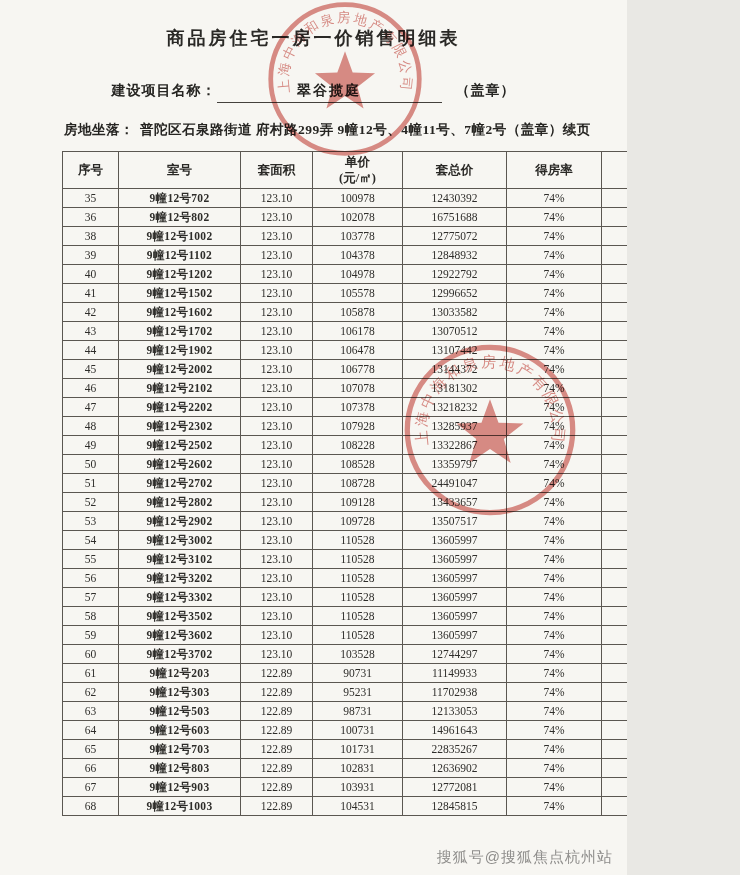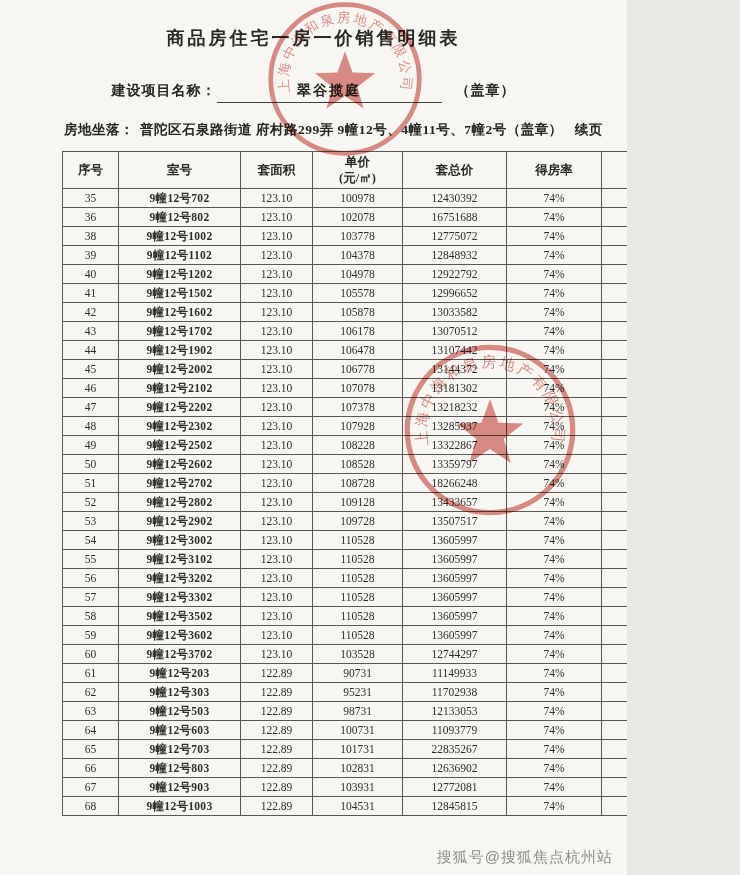--- a/index.html
+++ b/index.html
@@ -19,21 +19,21 @@
   }
   .project-value{
     display:inline-block;min-width:205px;text-align:center;
     border-bottom:1.5px solid #44413d;padding:0 10px 2px;letter-spacing:2px;
   }
   .seal-suffix{margin-left:14px;}
   .location-line{
     margin:18px 0 12px 64px;font-size:13.5px;font-weight:bold;letter-spacing:0.5px;
   }
   .location-label{margin-right:6px;}
-  .location-cont{margin-left:12px;}
+  .location-cont{margin-left:0;}
   table.price-table{
     margin-left:62px;width:645px;border-collapse:collapse;table-layout:fixed;
   }
   .price-table col.col-no{width:56px;}
   .price-table col.col-room{width:122px;}
   .price-table col.col-area{width:72px;}
   .price-table col.col-unit{width:90px;}
   .price-table col.col-total{width:104px;}
   .price-table col.col-ratio{width:95px;}
   .price-table col.col-note{width:106px;}
@@ -231,21 +231,21 @@
           <td class="col-unit">108528</td>
           <td class="col-total">13359797</td>
           <td class="col-ratio">74%</td>
           <td class="col-note"></td>
         </tr>
         <tr>
           <td class="col-no">51</td>
           <td class="col-room">9幢12号2702</td>
           <td class="col-area">123.10</td>
           <td class="col-unit">108728</td>
-          <td class="col-total">18266248</td>
+          <td class="col-total">24491047</td>
           <td class="col-ratio">74%</td>
           <td class="col-note"></td>
         </tr>
         <tr>
           <td class="col-no">52</td>
           <td class="col-room">9幢12号2802</td>
           <td class="col-area">123.10</td>
           <td class="col-unit">109128</td>
           <td class="col-total">13433657</td>
           <td class="col-ratio">74%</td>
@@ -348,21 +348,21 @@
           <td class="col-unit">98731</td>
           <td class="col-total">12133053</td>
           <td class="col-ratio">74%</td>
           <td class="col-note"></td>
         </tr>
         <tr>
           <td class="col-no">64</td>
           <td class="col-room">9幢12号603</td>
           <td class="col-area">122.89</td>
           <td class="col-unit">100731</td>
-          <td class="col-total">11093779</td>
+          <td class="col-total">14961643</td>
           <td class="col-ratio">74%</td>
           <td class="col-note"></td>
         </tr>
         <tr>
           <td class="col-no">65</td>
           <td class="col-room">9幢12号703</td>
           <td class="col-area">122.89</td>
           <td class="col-unit">101731</td>
           <td class="col-total">22835267</td>
           <td class="col-ratio">74%</td>

